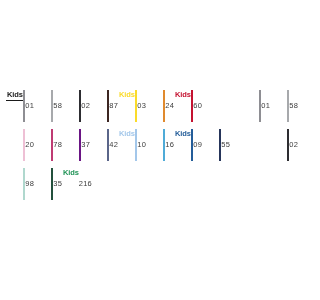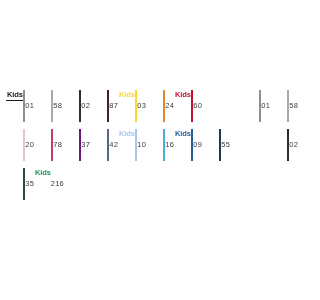--- a/index.html
+++ b/index.html
@@ -186,20 +186,25 @@
           <div class="kids-label empty">Kids</div>
           <div class="chip" style="background: rgb(38, 53, 90);"></div>
           <div class="chip-code">55</div>
         </div>
       </div>
     </div>
     <div class="swatch-row">
       <div class="swatch-group">
         <div class="swatch-cell">
           <div class="kids-label empty">Kids</div>
+          <div class="chip" style="background: rgb(176, 216, 206);"></div>
+          <div class="chip-code">98</div>
+        </div>
+        <div class="swatch-cell">
+          <div class="kids-label empty">Kids</div>
           <div class="chip" style="background: rgb(35, 80, 60);"></div>
           <div class="chip-code">35</div>
         </div>
         <div class="swatch-cell">
           <div class="kids-label" style="color: rgb(33, 148, 87);">Kids</div>
           <div class="chip" style="background: rgb(33, 148, 87);"></div>
           <div class="chip-code">216</div>
         </div>
       </div>
     </div>

